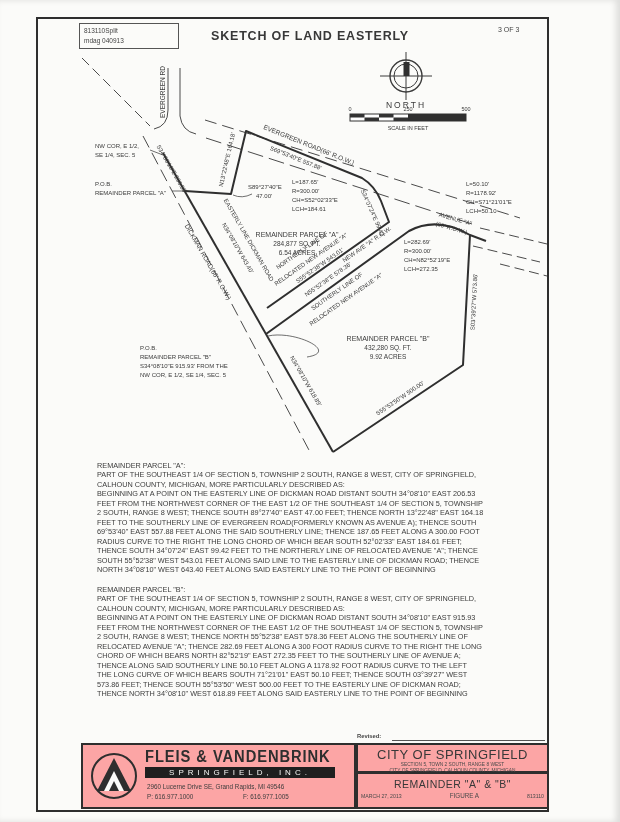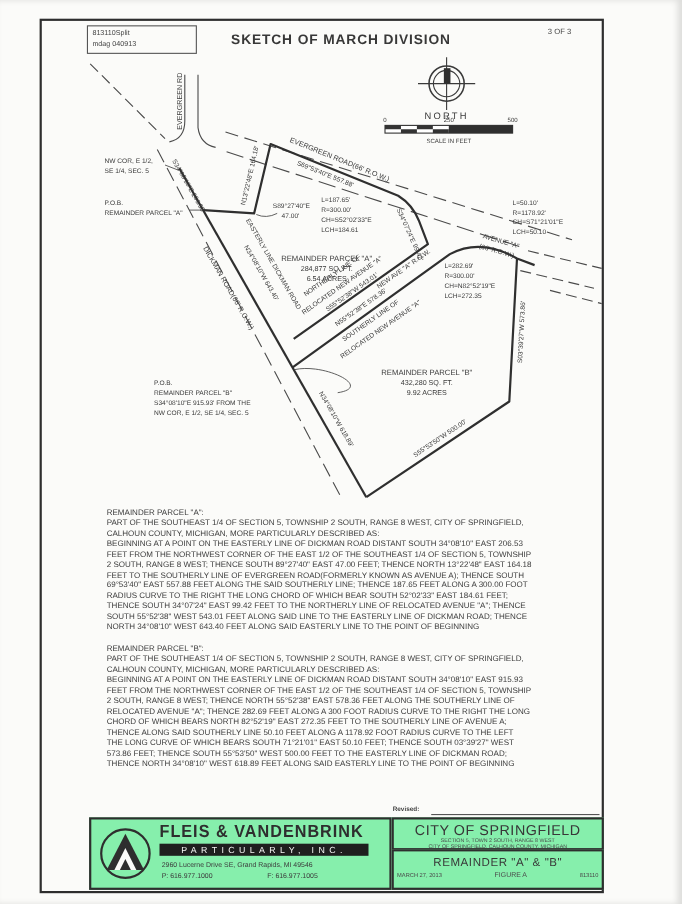--- a/index.html
+++ b/index.html
@@ -6,42 +6,42 @@
   .page{position:relative;width:620px;height:822px;background:#fbfbf9;overflow:hidden;
         font-family:"Liberation Sans",sans-serif;color:#333;box-shadow:inset -4px 0 6px rgba(0,0,0,.12);}
   .abs{position:absolute;}
   .frame{border:2px solid #2e2e2e;}
   .stamp{border:1.5px solid #555;font-size:6.5px;line-height:1.55;padding:2px 4px;color:#444;}
   .title{font-size:12.5px;font-weight:600;letter-spacing:.8px;color:#383838;text-align:center;}
   .sheetnum{font-size:7px;color:#444;}
   svg text{fill:#3a3a3a;}
   .t55{font-size:5.5px}.t6{font-size:6px}.t65{font-size:6.5px}.t7{font-size:7px}.t8{font-size:8.5px;letter-spacing:2px}
   .legal{font-size:7.3px;line-height:9.45px;white-space:pre-line;color:#3c3c3c;width:445px;}
-  .tb-box{border:2px solid #2e2e2e;background:#86efac;}
+  .tb-box{border:2px solid #2e2e2e;background:#fca5a5;}
   .firm{font-size:16px;font-weight:bold;letter-spacing:1px;color:#2e2e2e;transform:scaleX(.92);transform-origin:left;}
   .firmbar{background:#1f1f1f;color:#f6f6f4;font-size:8px;letter-spacing:4px;text-align:center;line-height:11px;}
   .addr{font-size:6.3px;color:#3c3c3c;}
   .revised{font-size:5.8px;font-weight:bold;color:#444;}
   .client{font-size:13px;letter-spacing:.5px;text-align:center;color:#383838;}
   .clientsub{font-size:4.8px;text-align:center;color:#4a4a4a;line-height:6px;}
   .sheettitle{font-size:10.5px;letter-spacing:.5px;text-align:center;color:#383838;}
   .tbrow{font-size:5.2px;color:#4a4a4a;display:flex;justify-content:space-between;align-items:flex-end;}
 </style>
 </head>
 <body>
 
 <div class="page">
 
   <div class="abs frame" style="left:36px;top:17px;width:509px;height:791px;"></div>
 
   <div class="abs stamp" style="left:79px;top:23px;width:90px;">
     <div>813110Split</div>
     <div>mdag 040913</div>
   </div>
-  <div class="abs title" style="left:175px;top:29px;width:270px;">SKETCH OF MARCH DIVISION</div>
+  <div class="abs title" style="left:175px;top:29px;width:270px;">SKETCH OF LAND EASTERLY</div>
   <div class="abs sheetnum" style="left:498px;top:26px;">3 OF 3</div>
 
   <svg class="abs" style="left:0;top:0;" width="620" height="822" viewBox="0 0 620 822" font-family="Liberation Sans, sans-serif">
 
     <g stroke="#3a3a3a" fill="none">
       <circle cx="406" cy="76" r="16" stroke-width="1.4"></circle>
       <circle cx="406" cy="76" r="12" stroke-width="1"></circle>
       <line x1="380" y1="76" x2="432" y2="76" stroke-width="1"></line>
       <line x1="406" y1="52" x2="406" y2="100" stroke-width="1"></line>
       <rect x="403.5" y="62" width="6" height="14" fill="#2f2f2f" stroke="none"></rect>
@@ -195,21 +195,21 @@
 THENCE NORTH 34°08'10" WEST 618.89 FEET ALONG SAID EASTERLY LINE TO THE POINT OF BEGINNING</div>
 
   <div class="abs tb-box" style="left:81px;top:743px;width:271px;height:62px;">
     <svg class="abs" style="left:6px;top:6px;" width="50" height="50" viewBox="0 0 50 50">
       <circle cx="25" cy="25" r="22" fill="none" stroke="#2e2e2e" stroke-width="2"></circle>
       <path d="M25,7 L42,40 L8,40 Z" fill="#2e2e2e"></path>
       <path d="M25,20 L35,40 L15,40 Z" fill="#fbfbf9"></path>
       <path d="M25,30 L30,40 L20,40 Z" fill="#2e2e2e"></path>
     </svg>
     <div class="abs firm" style="left:62px;top:3px;width:210px;">FLEIS &amp; VANDENBRINK</div>
-    <div class="abs firmbar" style="left:62px;top:22px;width:190px;height:11px;">PARTICULARLY, INC.</div>
+    <div class="abs firmbar" style="left:62px;top:22px;width:190px;height:11px;">SPRINGFIELD, INC.</div>
     <div class="abs addr" style="left:64px;top:38px;">2960 Lucerne Drive SE, Grand Rapids, MI 49546</div>
     <div class="abs addr" style="left:64px;top:48px;">P: 616.977.1000</div>
     <div class="abs addr" style="left:160px;top:48px;">F: 616.977.1005</div>
   </div>
 
   <div class="abs revised" style="left:357px;top:733px;">Revised:</div>
   <div class="abs" style="left:392px;top:740px;width:153px;height:0;border-top:1px solid #555;"></div>
 
   <div class="abs tb-box" style="left:356px;top:743px;width:189px;height:26px;">
     <div class="client" style="margin-top:2px;">CITY OF SPRINGFIELD</div>

